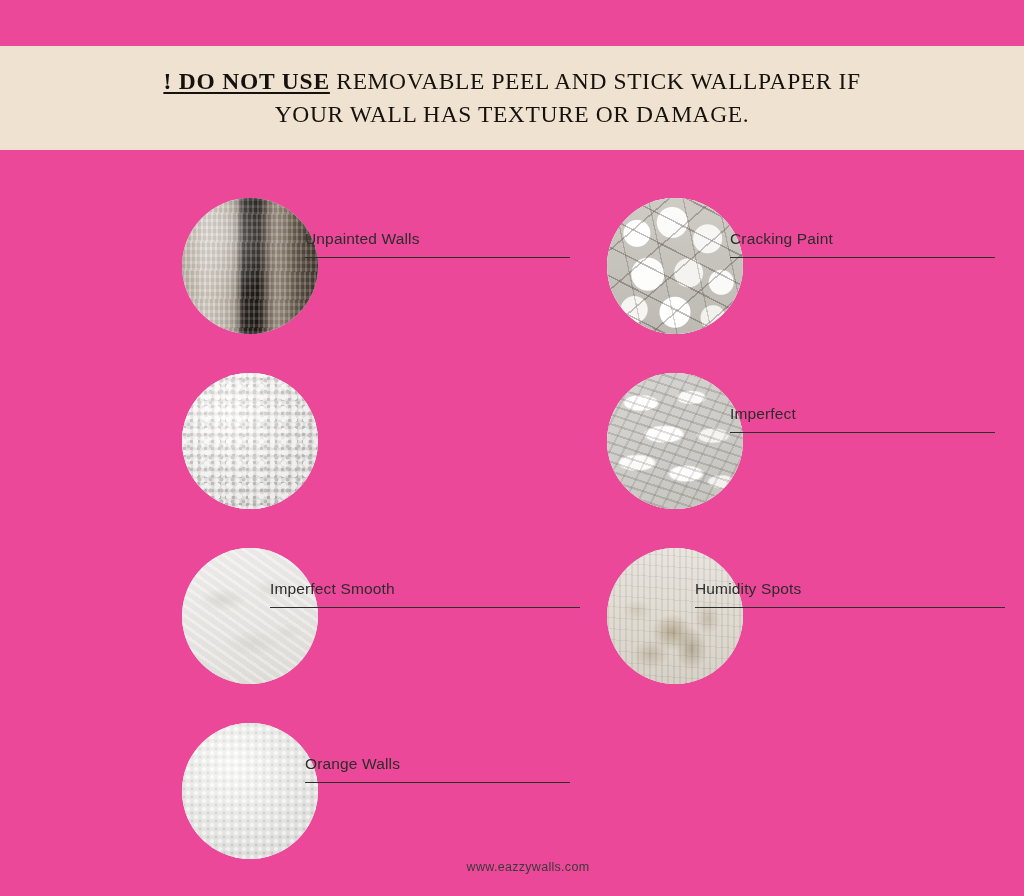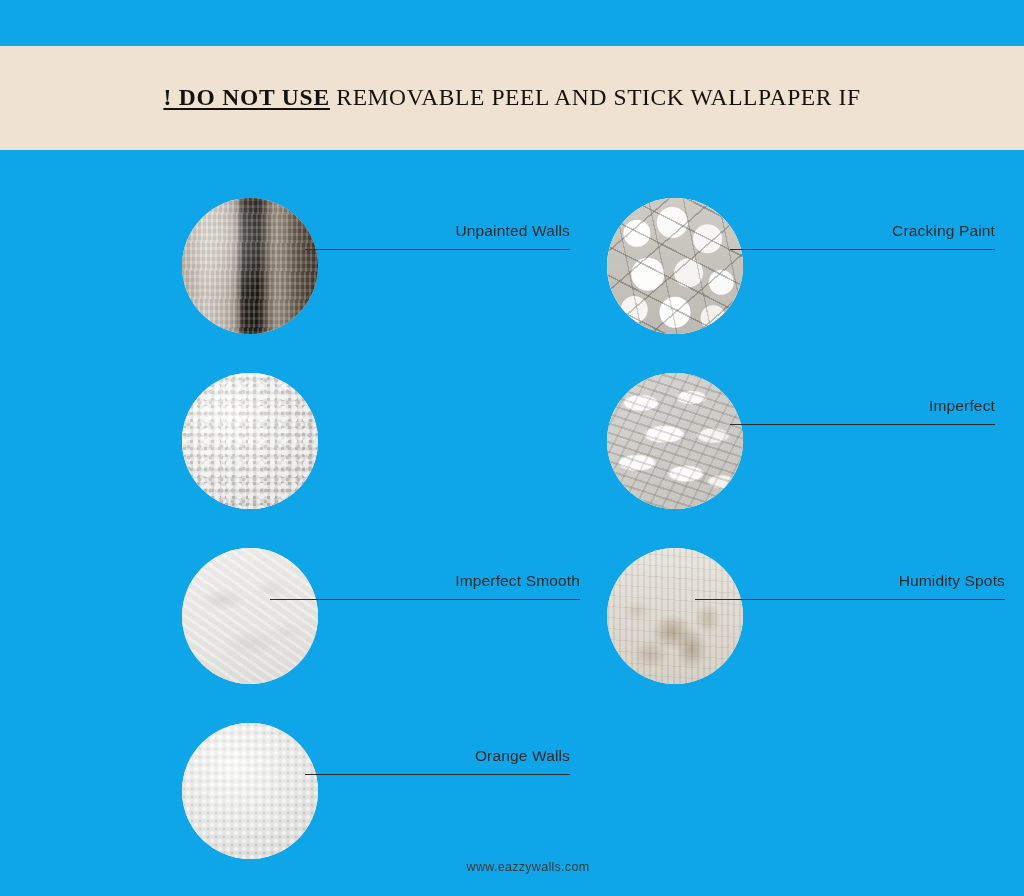--- a/index.html
+++ b/index.html
@@ -12,21 +12,21 @@
     background: #f7f6f4;
     font-family: "Liberation Sans", sans-serif;
     overflow: hidden;
     position: relative;
   }
 
   .page {
     position: relative;
     width: 1024px;
     height: 896px;
-    background: #0ea5e9;
+    background: #ec4899;
   }
 
   
   .banner {
     position: absolute;
     left: 0;
     top: 46px;
     width: 1024px;
     height: 104px;
     background: #f0e2d0;
@@ -79,23 +79,23 @@
     width: 136px;
     height: 136px;
     border-radius: 50%;
     overflow: hidden;
     background: #e9e9e7;
   }
 
   .label-wrap {
     position: absolute;
     left: 155px;
-    top: 34px;
+    top: 42px;
     width: 265px;
-    text-align: right;
+    text-align: left;
   }
   .label-wrap.wide {
     width: 310px;
     left: 120px;
   }
   .label {
     display: block;
     font-size: 15.5px;
     color: #2c2c2c;
     letter-spacing: 0.15px;
@@ -314,20 +314,21 @@
   }
 </style>
 </head>
 <body>
 
 <div class="page">
 
   <div class="banner">
     <div class="banner-inner">
       <span class="warn">! DO NOT USE</span><span> REMOVABLE PEEL AND STICK WALLPAPER IF</span><br>
+      <span>YOUR WALL HAS TEXTURE OR DAMAGE.</span>
     </div>
   </div>
 
   <div class="grid">
 
     <div class="cell col-l row-1">
       <div class="swatch">
         <div class="tex tex-unpainted"></div>
       </div>
       <div class="label-wrap">

